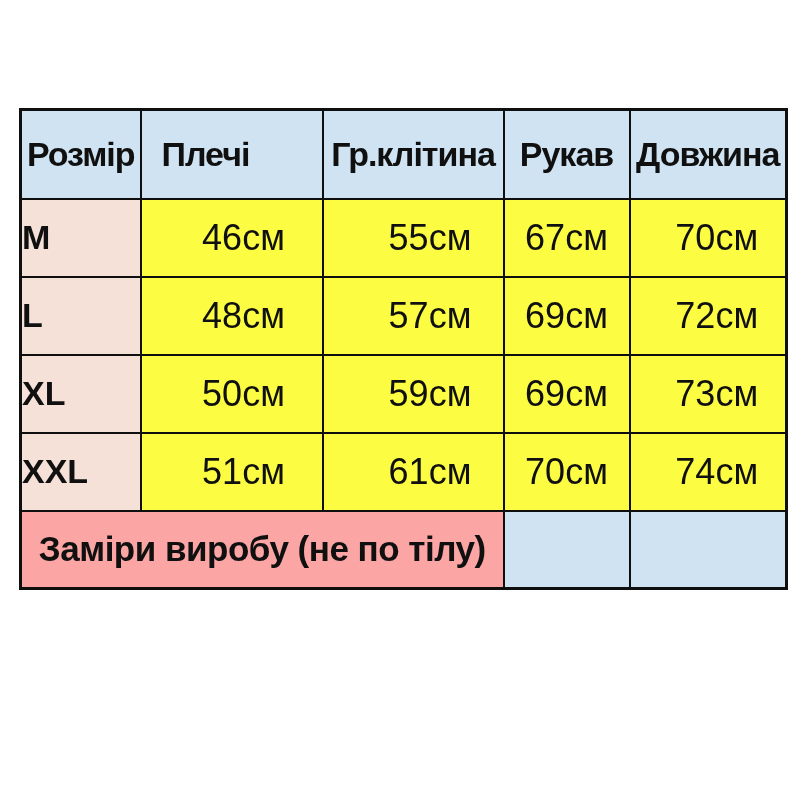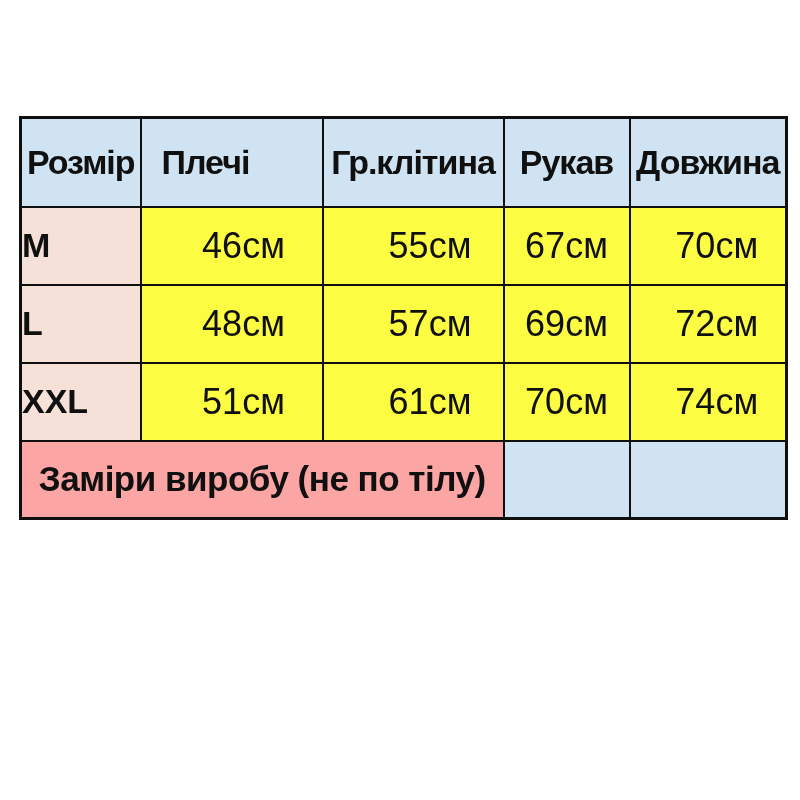--- a/index.html
+++ b/index.html
@@ -13,21 +13,21 @@
   .page {
     position: relative;
     width: 800px;
     height: 800px;
     background: #ffffff;
     overflow: hidden;
   }
   table.size-table {
     position: absolute;
     left: 19px;
-    top: 116px;
+    top: 108px;
     width: 766px;
     border-collapse: collapse;
     table-layout: fixed;
     border: 3px solid #0f0f0f;
   }
   table.size-table th,
   table.size-table td {
     border: 2px solid #0f0f0f;
     vertical-align: middle;
     color: #101010;
@@ -108,20 +108,27 @@
         <td class="value-cell c4">70см</td>
       </tr>
       <tr class="data-row">
         <td class="size-cell">L</td>
         <td class="value-cell c1">48см</td>
         <td class="value-cell c2">57см</td>
         <td class="value-cell c3">69см</td>
         <td class="value-cell c4">72см</td>
       </tr>
       <tr class="data-row">
+        <td class="size-cell">XL</td>
+        <td class="value-cell c1">50см</td>
+        <td class="value-cell c2">59см</td>
+        <td class="value-cell c3">69см</td>
+        <td class="value-cell c4">73см</td>
+      </tr>
+      <tr class="data-row">
         <td class="size-cell">XXL</td>
         <td class="value-cell c1">51см</td>
         <td class="value-cell c2">61см</td>
         <td class="value-cell c3">70см</td>
         <td class="value-cell c4">74см</td>
       </tr>
     </tbody>
     <tfoot>
       <tr class="footer-row">
         <td class="footer-note-cell" colspan="3">Заміри виробу (не по тілу)</td>

